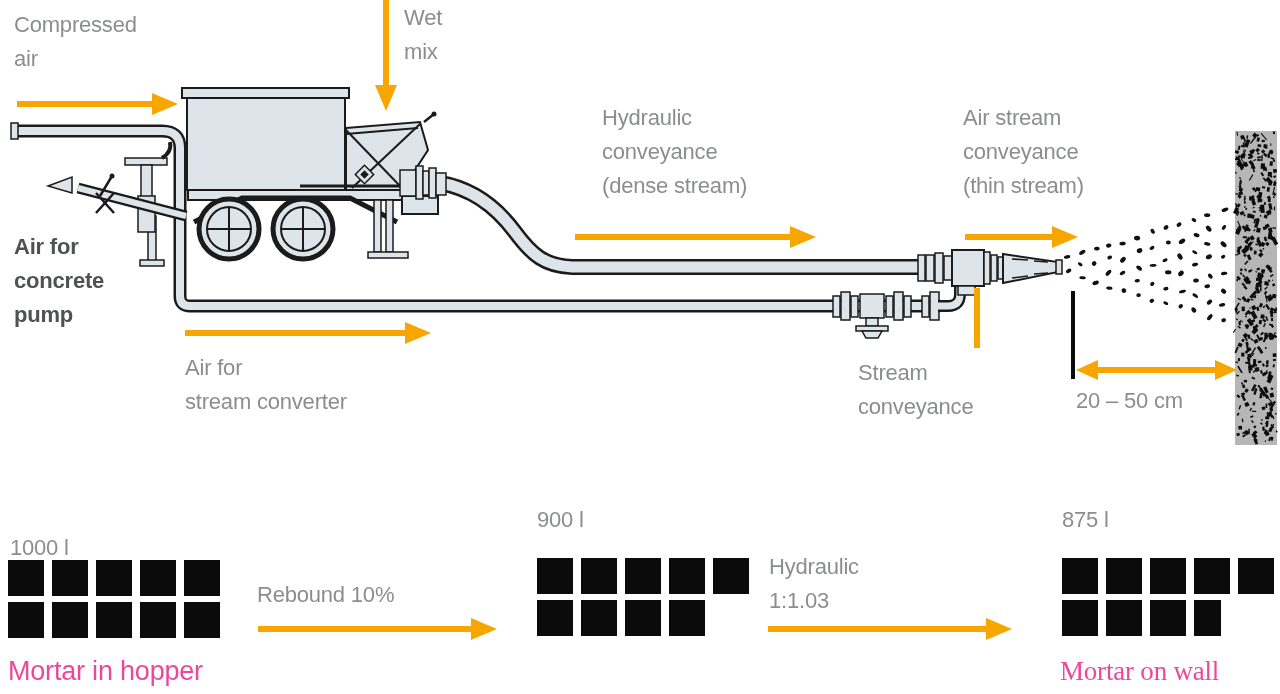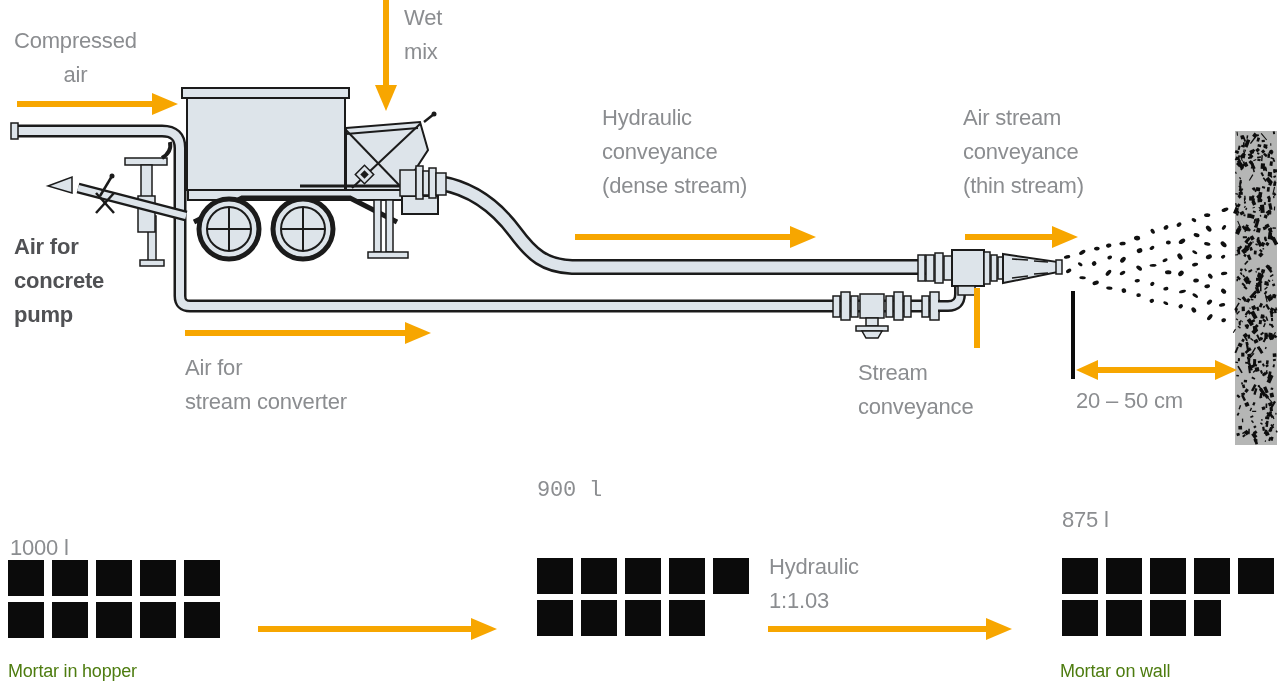--- a/index.html
+++ b/index.html
@@ -2,21 +2,21 @@
 <html><head>
 <meta charset="utf-8">
 <style>
   html,body{margin:0;padding:0;background:#fff;}
   .canvas{position:relative;width:1280px;height:694px;background:#fff;overflow:hidden;
           font-family:"Liberation Sans",sans-serif;}
   svg{position:absolute;left:0;top:0;}
   .lbl{position:absolute;white-space:pre-line;color:#8b8d90;font-size:22px;line-height:34px;
        letter-spacing:-0.2px;}
   .lbl-bold{color:#505154;font-weight:bold;font-size:22px;}
-  .lbl-big{color:#4d7c0f;font-size:18px;line-height:32px;}
+  .lbl-big{color:#ec4899;font-size:27px;line-height:32px;}
   .sq-grid{position:absolute;}
   .sq-row{display:flex;gap:8px;margin-bottom:6px;}
   .sq{height:36px;background:#0b0b0b;flex:0 0 auto;}
   
   .part{fill:#dde4ea;stroke:#1b1b1b;stroke-width:2;}
   .thin{stroke-width:1.5;}
   .ln{stroke:#1b1b1b;fill:none;}
   .pipe-o{fill:none;stroke:#1b1b1b;stroke-width:13;stroke-linejoin:round;}
   .pipe-i{fill:none;stroke:#dde4ea;stroke-width:8;stroke-linejoin:round;}
   .hose-o{fill:none;stroke:#1b1b1b;stroke-width:16;stroke-linejoin:round;}
@@ -655,41 +655,41 @@
   <g>
     <line class="arrow" x1="258" y1="629" x2="471" y2="629"></line>
     <polygon class="ahead" points="471,618 497,629 471,640"></polygon>
   </g>
   <g>
     <line class="arrow" x1="768" y1="629" x2="986" y2="629"></line>
     <polygon class="ahead" points="986,618 1012,629 986,640"></polygon>
   </g>
 </svg>
 
-  <div class="lbl" style="left:14px;top:24px;text-align:center;">Compressed
+  <div class="lbl" style="left:14px;top:8px;">Compressed
 air</div>
   <div class="lbl" style="left:404px;top:1px;">Wet
 mix</div>
   <div class="lbl lbl-bold" style="left:14px;top:230px;">Air for
 concrete
 pump</div>
   <div class="lbl" style="left:185px;top:351px;">Air for
 stream converter</div>
   <div class="lbl" style="left:602px;top:101px;">Hydraulic
 conveyance
 (dense stream)</div>
   <div class="lbl" style="left:963px;top:101px;">Air stream
 conveyance
 (thin stream)</div>
   <div class="lbl" style="left:858px;top:356px;">Stream
 conveyance</div>
   <div class="lbl" style="left:1076px;top:384px;">20 – 50 cm</div>
 
   <div class="lbl" style="left:10px;top:531px;">1000 l</div>
-  <div class="lbl" style="left:537px;top:474px;font-family:Liberation Mono, monospace;">900 l</div>
+  <div class="lbl" style="left:537px;top:503px;">900 l</div>
   <div class="lbl" style="left:1062px;top:503px;">875 l</div>
 
   <div class="sq-grid" style="left:8px;top:560px;">
       <div class="sq-row">
         <div class="sq" style="width: 36px;"></div>
         <div class="sq" style="width: 36px;"></div>
         <div class="sq" style="width: 36px;"></div>
         <div class="sq" style="width: 36px;"></div>
         <div class="sq" style="width: 36px;"></div>
       </div>
@@ -725,19 +725,20 @@
         <div class="sq" style="width: 36px;"></div>
       </div>
       <div class="sq-row">
         <div class="sq" style="width: 36px;"></div>
         <div class="sq" style="width: 36px;"></div>
         <div class="sq" style="width: 36px;"></div>
         <div class="sq" style="width: 27px;"></div>
       </div>
     </div>
 
+  <div class="lbl" style="left:257px;top:578px;">Rebound 10%</div>
   <div class="lbl" style="left:769px;top:550px;">Hydraulic
 1:1.03</div>
 
   <div class="lbl lbl-big" style="left:8px;top:655px;">Mortar in hopper</div>
-  <div class="lbl lbl-big" style="left:1060px;top:655px;">Mortar on wall</div>
+  <div class="lbl lbl-big" style="left:1060px;top:655px;font-family:Liberation Serif, serif;">Mortar on wall</div>
 
 </div>
 
 </body></html>

